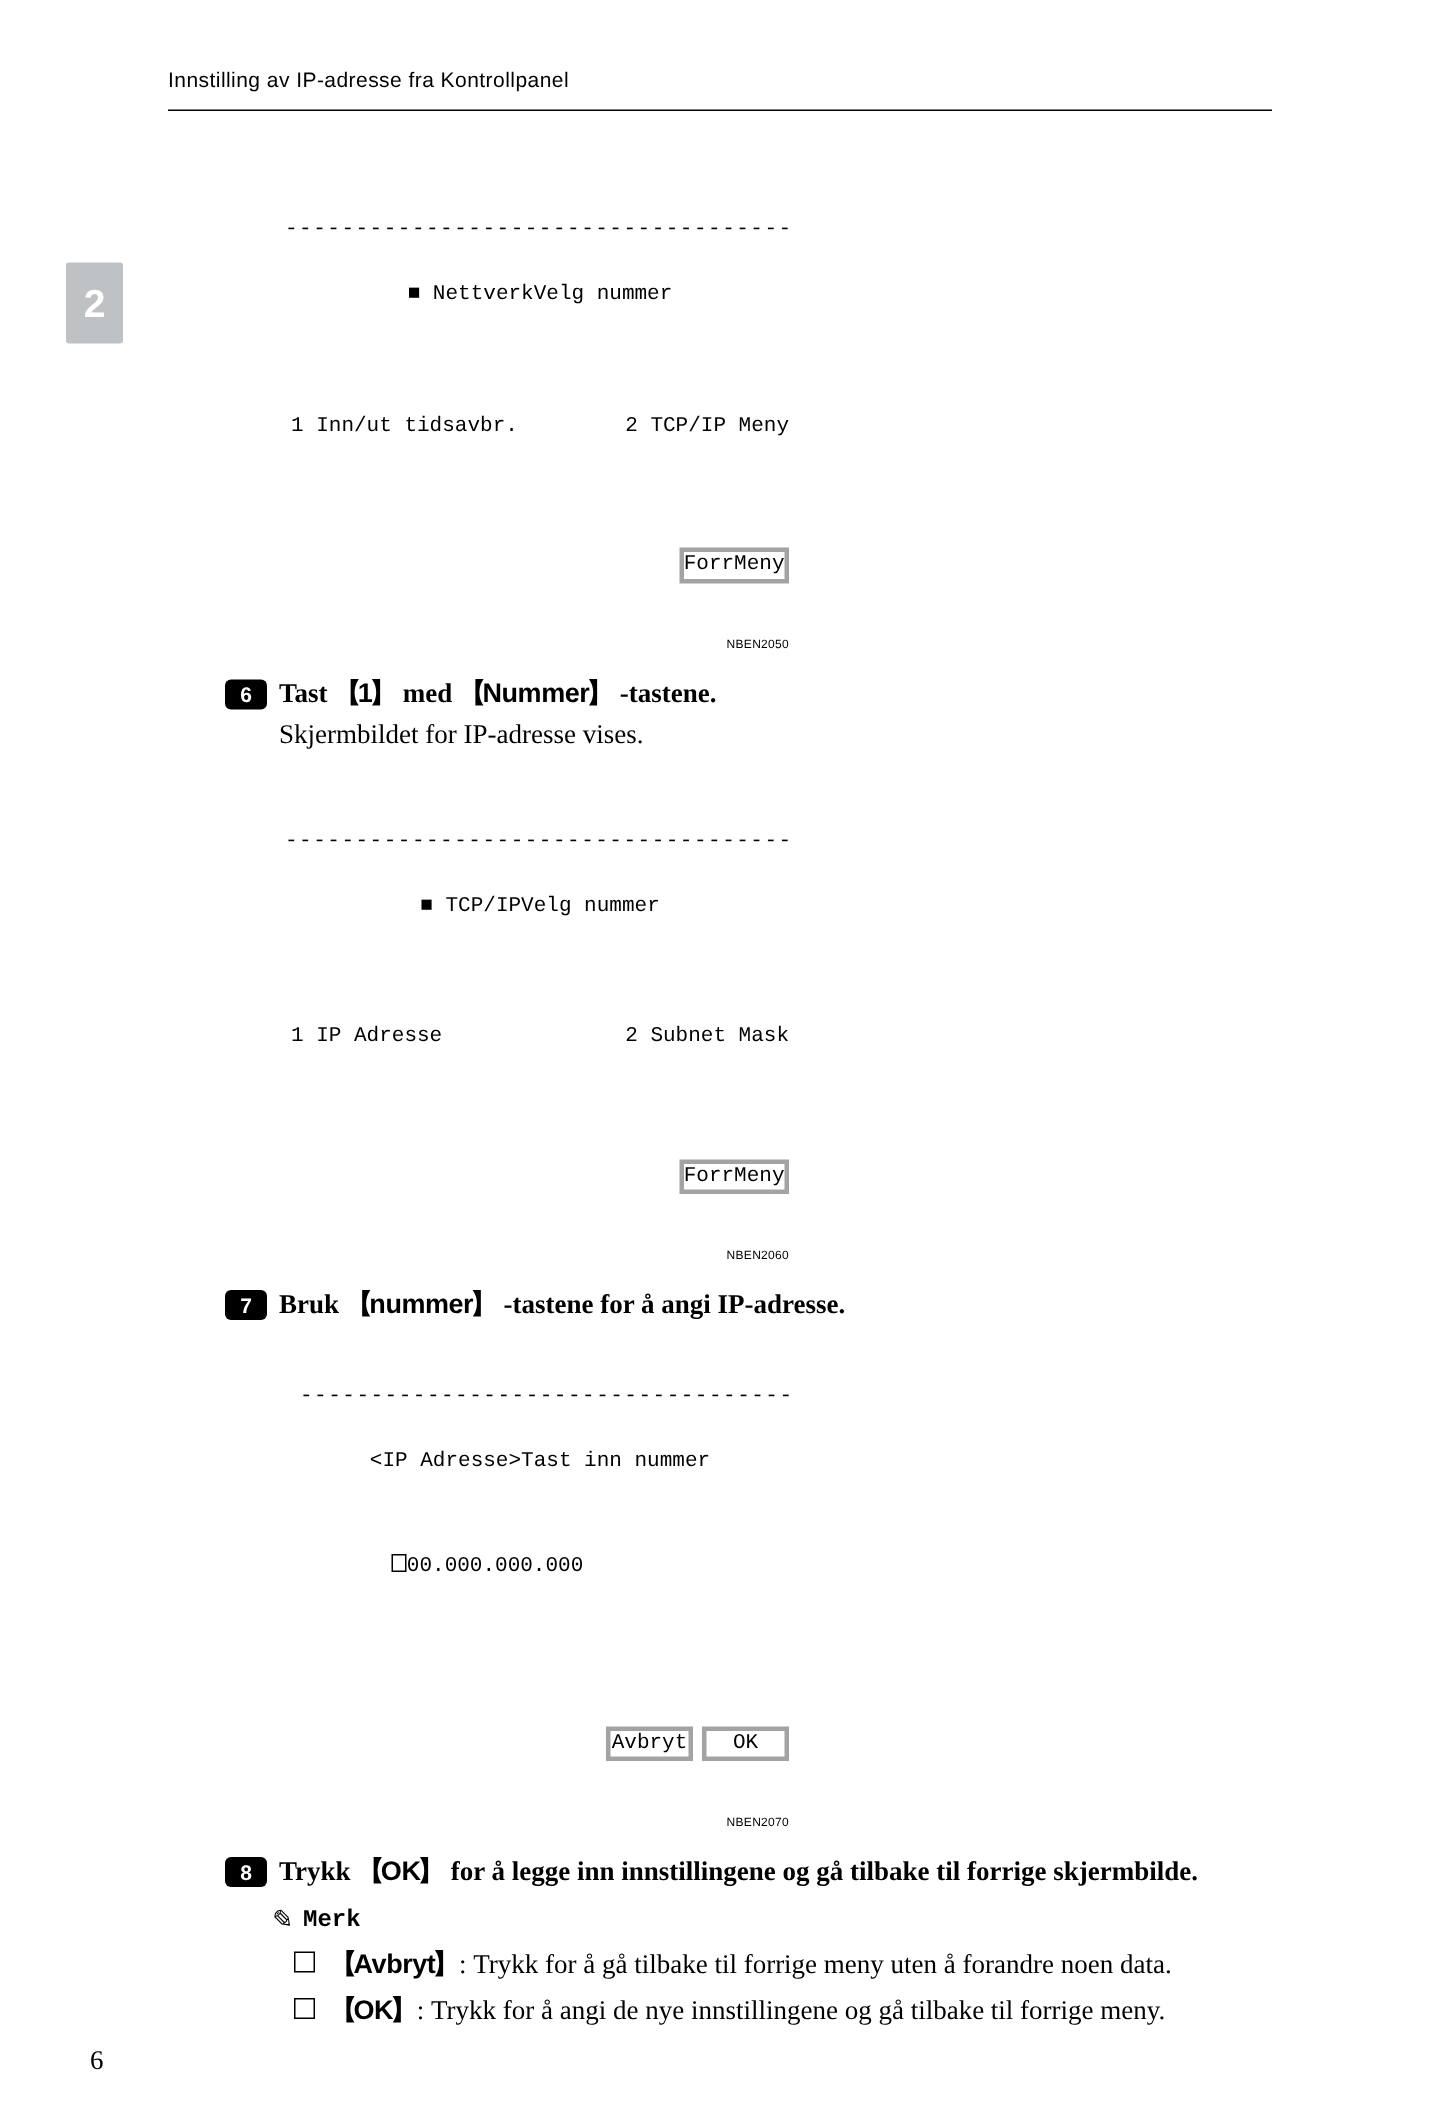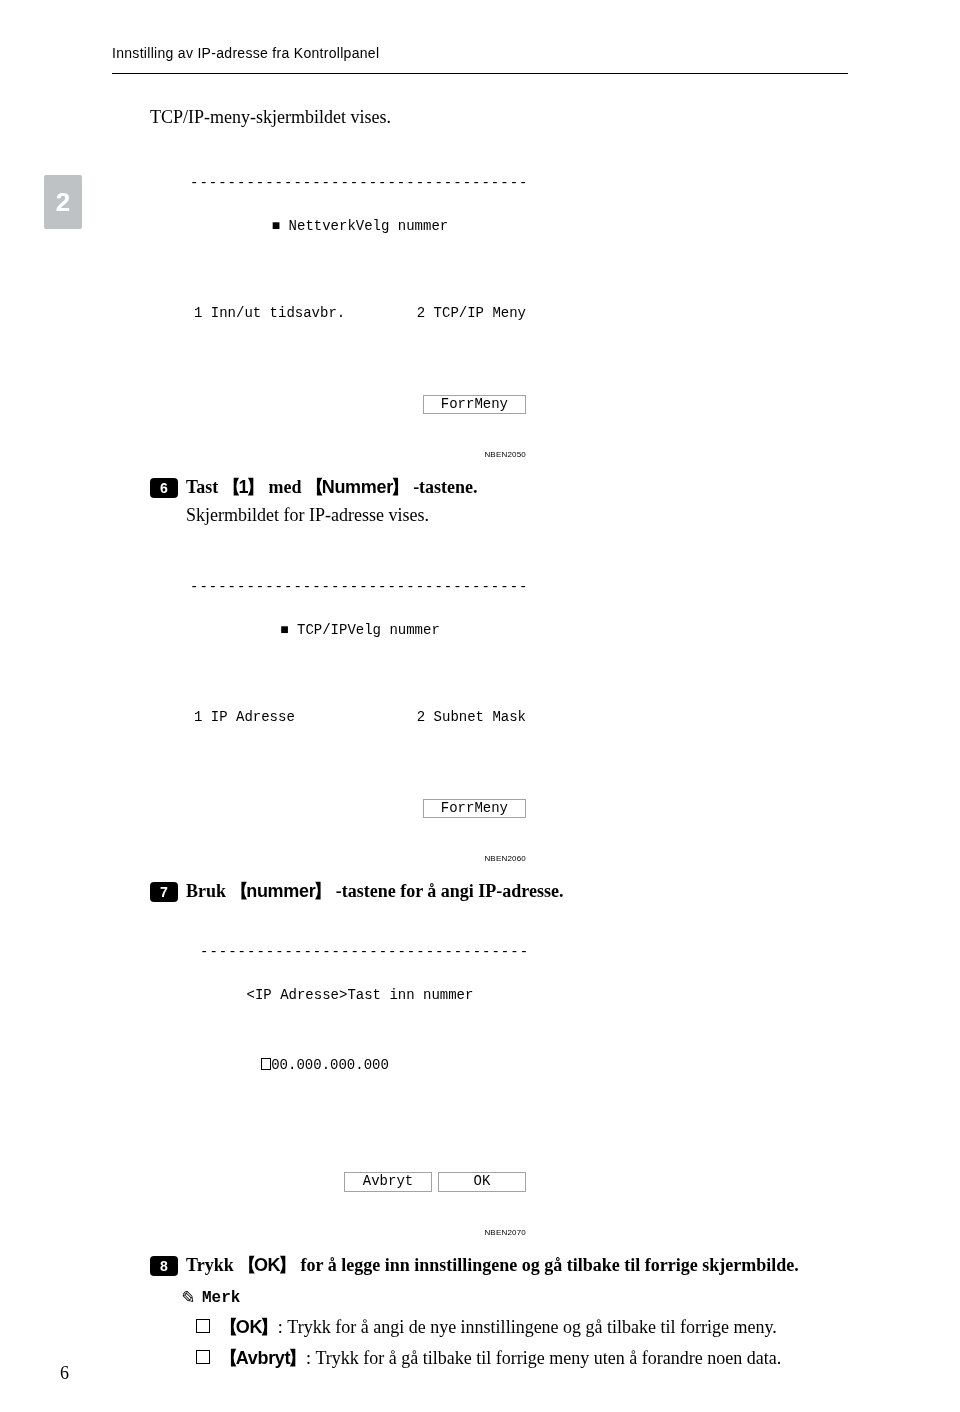--- a/index.html
+++ b/index.html
@@ -105,22 +105,22 @@
     .lcd-row { display: flex; justify-content: space-between; gap: 12px; }
     .lcd-center { text-align: left; }
     .lcd-buttons {
       display: flex;
       justify-content: flex-end;
       gap: 6px;
       padding-right: 4px;
       margin-top: 2px;
     }
     .lcd-btn {
-      border: 1px solid #a3a3a3;
-      padding: 0 17px;
+      border: 3px solid #a3a3a3;
+      padding: 0 0;
       min-width: 52px;
       text-align: center;
     }
     .img-id {
       font-family: Arial, Helvetica, sans-serif;
       font-size: 8px;
       text-align: right;
       margin: 1px 4px 8px 0;
       letter-spacing: .2px;
     }
@@ -157,21 +157,20 @@
 
 <div class="header-area">
   <span class="header-title">Innstilling av IP-adresse fra Kontrollpanel</span>
 </div>
 <hr class="header-rule">
 
 <div class="tab">2</div>
 
 <div class="content">
 
-  <p class="para">TCP/IP-meny-skjermbildet vises.</p>
 
   <div class="lcd-wrap">
     <div class="lcd">
       <div class="lcd-dashes">-------------------------------------------</div>
       <div class="lcd-title">
         <span>■ <span>Nettverk</span></span>
         <span>Velg nummer</span>
       </div>
       <div class="lcd-body">
         <div class="lcd-row">
@@ -249,23 +248,23 @@
     </div>
   </div>
 
   <div style="margin-left:28px;">
     <div class="note-head">
       <span class="pencil-icon">✎</span>
       <span class="note-label">Merk</span>
     </div>
     <div class="bullet-line">
       <span class="bullet-box"></span>
-      <div><span class="key">OK</span><span>: Trykk for å angi de nye innstillingene og gå tilbake til forrige meny.</span></div>
+      <div><span class="key">Avbryt</span><span>: Trykk for å gå tilbake til forrige meny uten å forandre noen data.</span></div>
     </div>
     <div class="bullet-line">
       <span class="bullet-box"></span>
-      <div><span class="key">Avbryt</span><span>: Trykk for å gå tilbake til forrige meny uten å forandre noen data.</span></div>
+      <div><span class="key">OK</span><span>: Trykk for å angi de nye innstillingene og gå tilbake til forrige meny.</span></div>
     </div>
   </div>
 
 </div>
 
 <div class="page-num">6</div>
 
 </body></html>

